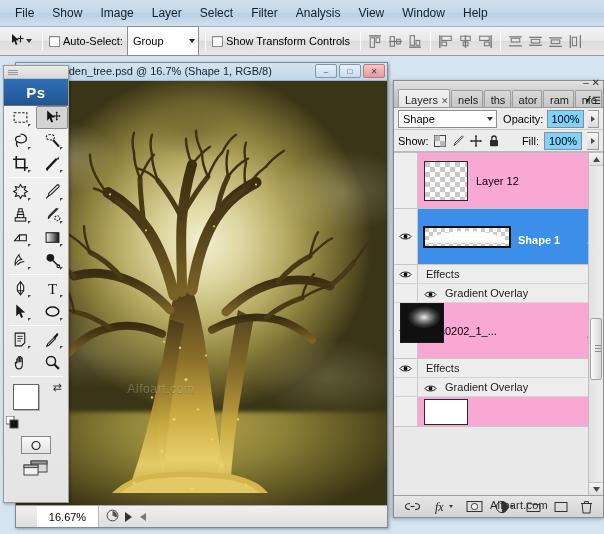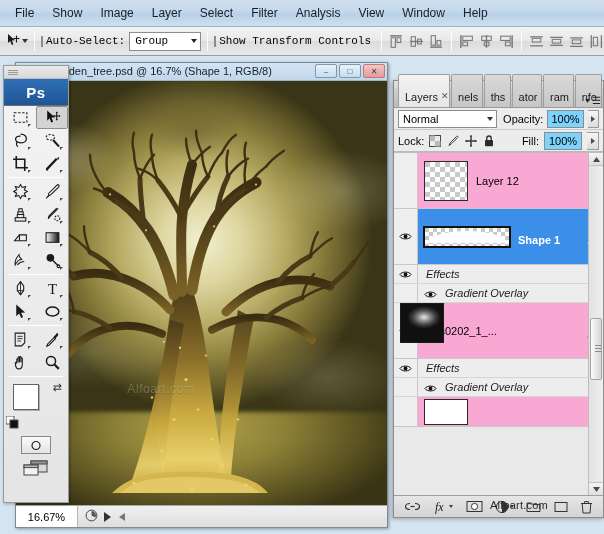--- a/index.html
+++ b/index.html
@@ -23,41 +23,41 @@
   .menubar .mi {
     padding:3px 9px; font-size:12px; color:#11202c; white-space:nowrap;
     line-height:14px;
   }
 
   
   .optionsbar {
     position:absolute; left:0; top:27px; width:604px; height:29px;
     background:linear-gradient(to bottom,#f3f3f3 0%,#e8e8e8 50%,#dcdcdc 51%,#e9e9e9 100%);
     border-bottom:1px solid #9a9a9a;
-    display:flex; align-items:center; gap:0px; padding-left:6px;font-family:Liberation Mono, monospace;
+    display:flex; align-items:center; gap:0px; padding-left:6px;
   }
   .tool-preset {
     width:30px; height:22px; display:flex; align-items:center; justify-content:center;
     gap:2px;
   }
   .move-glyph { font-size:13px; line-height:13px; }
   .caret-dn {
     width:0;height:0;border-left:3px solid transparent;border-right:3px solid transparent;
     border-top:4px solid #333;
   }
   .vsep { width:1px; height:20px; background:#b4b4b4; margin:0 6px;
           border-right:1px solid #fdfdfd; }
   .ckbox {
     width:11px;height:11px;border:1px solid #8b8b8b;background:#fff;
     display:inline-block; vertical-align:middle;
     box-shadow: inset 0 1px 1px rgba(0,0,0,.12);
   }
   .olabel { font-size:11px; margin:0 4px 0 3px; white-space:nowrap; }
   .combo {
-    height:19px; min-width:72px; border:1px solid #8e8e8e; background:#fff;
+    height:30px; min-width:72px; border:1px solid #8e8e8e; background:#fff;
     display:flex; align-items:center; justify-content:space-between;
     padding:0 3px 0 5px; font-size:11px;
   }
   .combo .caret-dn { border-top-color:#222; }
   .align-grp { display:flex; align-items:center; gap:3px; }
   .algicon {
     width:17px;height:17px; display:block; opacity:.75;
   }
 
   
@@ -109,20 +109,21 @@
   .wm-canvas {
     position:absolute; left:30%; top:71%; font-size:12px; letter-spacing:.6px;
     color:rgba(230,225,180,.30); font-family:"Liberation Sans", sans-serif;
     text-shadow:0 1px 0 rgba(0,0,0,.18); pointer-events:none;
   }
   .docstatus {
     position:absolute; left:0; right:0; bottom:0; height:22px;
     background:linear-gradient(to bottom,#f0f0f0,#dedede);
     border-top:1px solid #a9a9a9; display:flex; align-items:center;
     font-size:11px;
+    padding-left:21px;
   }
   .zoombox { width:62px; height:100%; background:#fff; border-right:1px solid #b5b5b5;
              display:flex;align-items:center;justify-content:center; }
   .statico { width:26px; text-align:center; }
   .docinfo { flex:1; text-align:center; padding-right:10px; }
   .tri-r { width:0;height:0;border-top:5px solid transparent;border-bottom:5px solid transparent;
            border-left:7px solid #333; margin-right:8px;}
   .tri-l-sm { width:0;height:0;border-top:4px solid transparent;border-bottom:4px solid transparent;
            border-right:6px solid #777; margin-right:6px;}
 
@@ -176,21 +177,21 @@
   }
   .lp-titlebar { height:8px; background:linear-gradient(to bottom,#e2e2e2,#d4d4d4);
                  position:relative; }
   .lp-mini { position:absolute; right:3px; top:-4px; font-size:10px; color:#333;}
   .lp-tabs {
     height:19px; display:flex; align-items:flex-end;
     background:linear-gradient(to bottom,#cfcfcf,#bcbcbc);
     border-bottom:1px solid #9a9a9a; padding-left:4px; position:relative;
   }
   .ltab {
-    height:17px; padding:16px 6px; display:flex; align-items:flex-start; gap:3px;
+    height:17px; padding:1px 6px; display:flex; align-items:flex-end; gap:3px;
     font-size:11px; color:#1b1b1b;
     background:linear-gradient(to bottom,#d9d9d9,#c6c6c6);
     border:1px solid #9e9e9e; border-bottom:none;
     border-radius:2px 2px 0 0; margin-right:1px; white-space:nowrap; overflow:hidden;
   }
   .ltab.active { background:linear-gradient(to bottom,#f2f2f2,#e6e6e6); height:18px;}
   .ltab .x { font-size:9px; color:#555; }
   .lp-menu { position:absolute; right:2px; bottom:1px; font-size:10px; color:#222;
              display:flex; align-items:center; gap:1px;}
   .lp-row1 {
@@ -238,21 +239,21 @@
       radial-gradient(ellipse 30% 22% at 25% 70%, #bdbdbd 0%, #4a4a4a 55%, #0b0b0b 100%),
       linear-gradient(150deg,#1b1b1b,#0a0a0a);
       border:1px solid #1b1b1b;}
   .thumb.white { background:#fff; }
   .lname { flex:1; font-size:11px; white-space:nowrap; overflow:hidden; }
   .lrow.selected .lname { font-weight:bold; color:#fff;margin-top:7px; }
   .fxmark { font-family:"Liberation Serif", serif; font-style:italic; font-size:13px;
             padding-right:6px; }
   .lrow.selected .fxmark { color:#fff; }
   .effrow { height:19px; display:flex; align-items:center; background:#ededed;
-            border-bottom:1px solid #d5d5d5; font-size:11px; color:#1c1c1c;font-style:italic; }
+            border-bottom:1px solid #d5d5d5; font-size:11px; color:#1c1c1c; }
   .effrow .eyecell { border-right:1px solid #c7c7c7; }
   .effrow .ind { padding-left:8px; }
   .effrow.sub .ind { padding-left:22px; }
   .eye { width:13px;height:9px; display:block; }
   .lp-scroll {
     position:absolute; right:0; top:0; bottom:0; width:15px;
     background:linear-gradient(to right,#e2e2e2,#ededed);
     border-left:1px solid #bdbdbd;
   }
   .sc-btn { height:13px; display:flex;align-items:center;justify-content:center;
@@ -752,34 +753,34 @@
         <span>nfo</span>
       </div>
       <div class="lp-menu">
         <span style="font-size:7px;">▼</span>
           <span>☰</span>
       </div>
     </div>
 
     <div class="lp-row1">
       <div class="mode-combo">
-        <span>Normal</span>
+        <span>Shape</span>
         <span class="caret-dn"></span>
       </div>
       <span class="opa-label">Opacity:</span>
       <div class="numbox">
         <span>100%</span>
       </div>
       <div class="spin">
           <i class="tri-r-sm"></i>
         </div>
     </div>
 
     <div class="lp-row2">
-      <span>Lock:</span>
+      <span>Show:</span>
       <div class="lockicons">
         <svg class="lockico" viewBox="0 0 12 12">
             <rect x="0.5" y="0.5" width="11" height="11" fill="none" stroke="#444"></rect>
             <rect x="0.5" y="0.5" width="5.5" height="5.5" fill="#b9b9b9"></rect>
             <rect x="6" y="6" width="5.5" height="5.5" fill="#b9b9b9"></rect>
           </svg>
         <svg class="lockico" viewBox="0 0 12 12">
             <path d="M10.5 1 C11 1.5 11 2.2 10.5 2.7 L4.6 8.6 L2 10.6 L3 8 L9 2 C9.5 1.4 10 .6 10.5 1 Z" fill="none" stroke="#444"></path>
           </svg>
         <svg class="lockico" viewBox="0 0 12 12">

